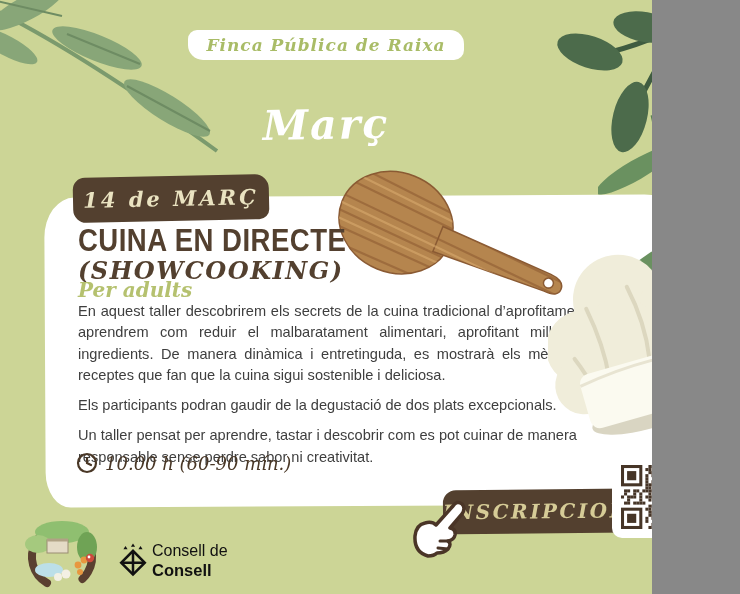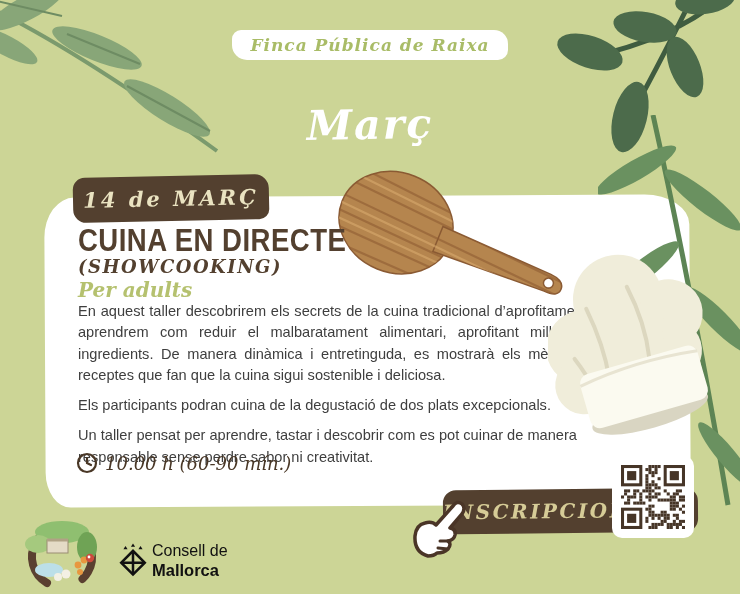--- a/index.html
+++ b/index.html
@@ -3,21 +3,21 @@
 <meta charset="utf-8">
 <style>
   :root{
     --background:#ccd596; --card:#ffffff; --brown_dark:#53402f; --title_brown:#5a4737;
     --text_dark:#3e3e3e; --green_script:#a9bc67; --audience_green:#b5c16f;
     --badge_text:#eae3c1; --cta_text:#d6cc97; --leaf_light:#88a678; --leaf_dark:#4c6b4b;
     --leaf_mid:#6a9160; --wood:#b5854e; --wood_dark:#8a5a33; --cream:#f0edda; --qr_brown:#463527;
   }
   *{margin:0;padding:0;box-sizing:border-box;}
   body{background:#888;font-family:"Liberation Sans",sans-serif;}
-  #poster{position:relative;width:740px;height:594px;background:var(--background);overflow:hidden;}
+  #poster{position:relative;width:652px;height:594px;background:var(--background);overflow:hidden;}
   .abs{position:absolute;}
   .hand-font{font-family:"DejaVu Serif",serif;font-style:italic;}
 
   
   .pill{left:0;right:0;top:30px;text-align:center;z-index:2;}
   .pill span{display:inline-block;background:var(--card);color:var(--green_script);
     padding:5px 18px;border-radius:9px 14px 10px 15px;font-size:17px;font-weight:bold;letter-spacing:1px;}
   .main-title{left:0;right:0;top:56px;text-align:center;z-index:2;color:var(--title_brown);
     font-size:45px;font-weight:bold;white-space:nowrap;}
   .main-title span{display:inline-block;transform:scale(.85,1.12);letter-spacing:0px;}
@@ -28,21 +28,21 @@
   .card{left:45px;top:196px;width:645px;height:310px;background:var(--card);z-index:2;
     border-radius:30px 45px 50px 25px / 40px 30px 45px 35px;transform:rotate(-.3deg);}
 
   .date-badge{left:73px;top:176px;width:196px;height:45px;background:var(--brown_dark);
     border-radius:12px 14px 10px 13px;z-index:3;transform:rotate(-1.2deg);
     display:flex;align-items:center;justify-content:center;}
   .date-badge span{color:var(--badge_text);font-size:21px;letter-spacing:3px;font-weight:bold;}
 
   .event-title{left:78px;top:224px;z-index:3;color:var(--brown_dark);font-size:29px;
     font-weight:bold;letter-spacing:.5px;transform:scale(.95,1.05);transform-origin:left top;white-space:nowrap;}
-  .event-sub{left:78px;top:256px;z-index:3;color:var(--brown_dark);font-size:18px;
+  .event-sub{left:78px;top:256px;z-index:3;color:var(--brown_dark);font-size:24px;
     font-weight:bold;letter-spacing:1.5px;}
   .audience{left:78px;top:278px;z-index:3;color:var(--audience_green);font-size:20px;font-weight:bold;}
 
   .body-text{left:78px;top:301px;width:517px;z-index:3;color:var(--text_dark);
     font-size:14.6px;line-height:1.46;}
   .body-text p{margin:0 0 9px 0;}
   .body-text p:first-child{text-align:justify;}
 
   .schedule{left:76px;top:452px;z-index:3;display:flex;align-items:center;gap:7px;
     color:#493726;font-size:18px;font-weight:normal;}
@@ -139,21 +139,21 @@
 
   <div class="abs date-badge">
     <span class="hand-font">14 de MARÇ</span>
   </div>
   <h2 class="abs event-title">CUINA EN DIRECTE</h2>
   <div class="abs event-sub hand-font">(SHOWCOOKING)</div>
   <div class="abs audience hand-font">Per adults</div>
 
   <div class="abs body-text">
     <p>En aquest taller descobrirem els secrets de la cuina tradicional d’aprofitament i aprendrem com reduir el malbaratament alimentari, aprofitant millor els ingredients. De manera dinàmica i entretinguda, es mostrarà els mètodes i receptes que fan que la cuina sigui sostenible i deliciosa.</p>
-    <p>Els participants podran cuina de la degustació de dos plats excepcionals.</p>
+    <p>Els participants podran gaudir de la degustació de dos plats excepcionals.</p>
     <p>Un taller pensat per aprendre, tastar i descobrir com es pot cuinar de manera responsable sense perdre sabor ni creativitat.</p>
   </div>
 
   <div class="abs schedule">
     <svg width="22" height="22" viewBox="0 0 22 22">
       <circle cx="11" cy="11" r="9" fill="none" stroke="#493726" stroke-width="2.2"></circle>
       <path d="M11,6 V11 L15,13" fill="none" stroke="#493726" stroke-width="2.2" stroke-linecap="round"></path>
     </svg>
     <span class="hand-font">10.00 h (60-90 mín.)</span>
   </div>
@@ -327,17 +327,17 @@
   </svg>
 
   <div class="abs consell">
     <svg width="30" height="40" viewBox="0 0 36 44">
       <path d="M18,1 l2.5,4 h-5 z M9,4 l2.5,4 h-5 z M27,4 l2.5,4 h-5 z" fill="#111"></path>
       <rect x="8" y="14" width="20" height="20" transform="rotate(45 18 24)" fill="none" stroke="#111" stroke-width="3"></rect>
       <path d="M18,10 V38 M4,24 H32" stroke="#111" stroke-width="3"></path>
     </svg>
     <div class="txt">
       <div>Consell de</div>
-      <b>Mallorca</b>
+      <b>Consell</b>
     </div>
   </div>
 
 </div>
 
 </body></html>

